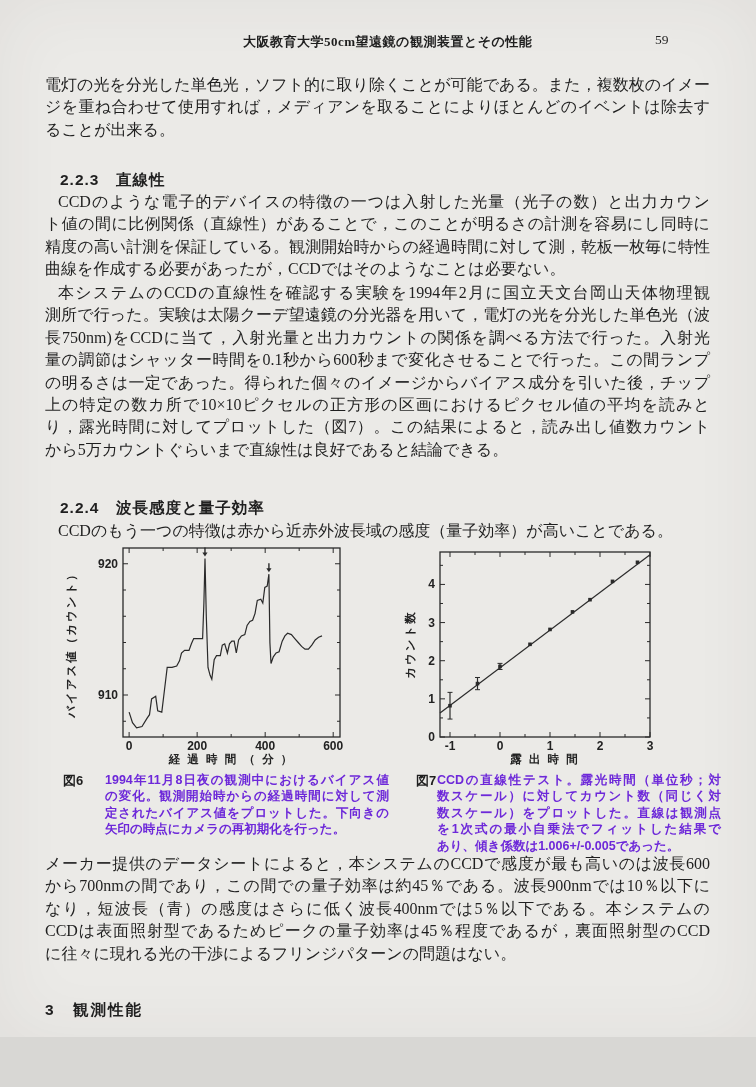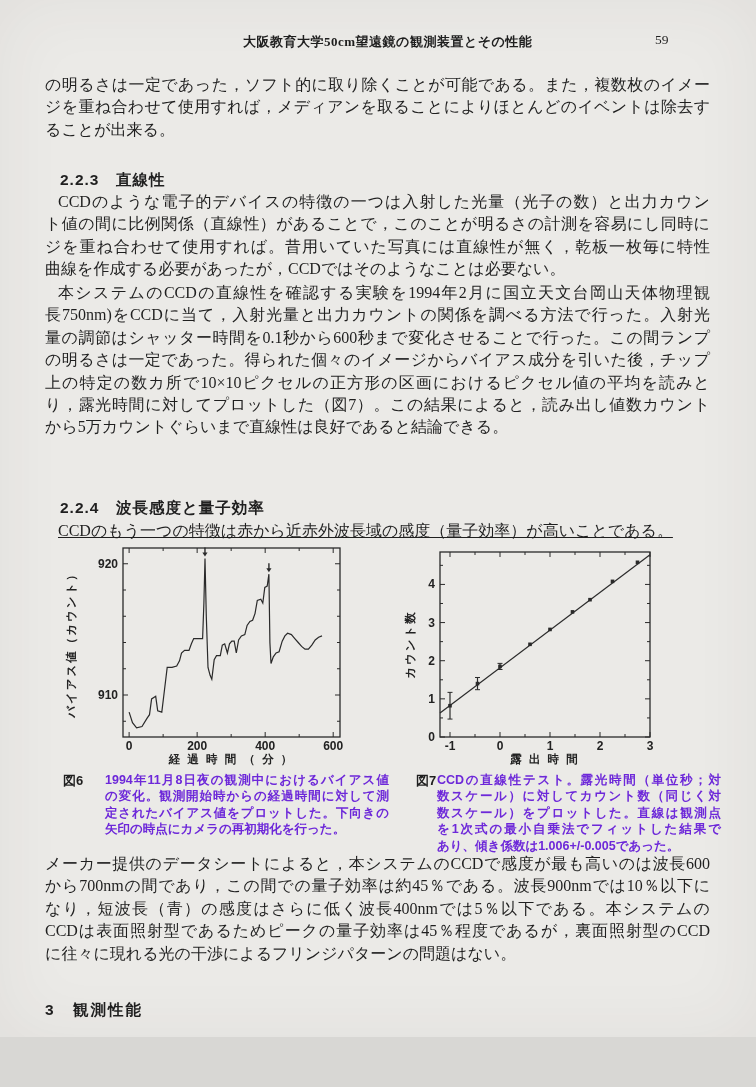--- a/index.html
+++ b/index.html
@@ -43,47 +43,48 @@
 </style>
 </head>
 <body>
 
 <div class="page">
 
   <div class="htitle">大阪教育大学50cm望遠鏡の観測装置とその性能</div>
   <div class="hpage">59</div>
 
   <div class="para" style="top:74px;">
-      <div class="ln">の明るさは一定であった，ソフト的に取り除くことが可能である。また，複数枚のイメー</div>
+      <div class="ln">電灯の光を分光した単色光，ソフト的に取り除くことが可能である。また，複数枚のイメー</div>
       <div class="ln">ジを重ね合わせて使用すれば，メディアンを取ることによりほとんどのイベントは除去す</div>
       <div class="ln">ることが出来る。</div>
     </div>
 
   <div class="h2" style="top:170px;">2.2.3　直線性</div>
 
   <div class="para pind" style="top:191px;">
       <div class="ln">CCDのような電子的デバイスの特徴の一つは入射した光量（光子の数）と出力カウン</div>
       <div class="ln">ト値の間に比例関係（直線性）があることで，このことが明るさの計測を容易にし同時に</div>
-      <div class="ln">ジを重ね合わせて使用すれば。昔用いていた写真には直線性が無く，乾板一枚毎に特性</div>
+      <div class="ln">精度の高い計測を保証している。観測開始時からの経過時間に対して測，乾板一枚毎に特性</div>
       <div class="ln">曲線を作成する必要があったが，CCDではそのようなことは必要ない。</div>
     </div>
 
   <div class="para pind" style="top:282px;">
       <div class="ln">本システムのCCDの直線性を確認する実験を1994年2月に国立天文台岡山天体物理観</div>
+      <div class="ln">測所で行った。実験は太陽クーデ望遠鏡の分光器を用いて，電灯の光を分光した単色光（波</div>
       <div class="ln">長750nm)をCCDに当て，入射光量と出力カウントの関係を調べる方法で行った。入射光</div>
       <div class="ln">量の調節はシャッター時間を0.1秒から600秒まで変化させることで行った。この間ランプ</div>
       <div class="ln">の明るさは一定であった。得られた個々のイメージからバイアス成分を引いた後，チップ</div>
       <div class="ln">上の特定の数カ所で10×10ピクセルの正方形の区画におけるピクセル値の平均を読みと</div>
       <div class="ln">り，露光時間に対してプロットした（図7）。この結果によると，読み出し値数カウント</div>
       <div class="ln">から5万カウントぐらいまで直線性は良好であると結論できる。</div>
     </div>
 
   <div class="h2" style="top:498px;">2.2.4　波長感度と量子効率</div>
 
-  <div class="para pind" style="top:520px;text-decoration:underline;">
+  <div class="para pind" style="top:520px;">
       <div class="ln">CCDのもう一つの特徴は赤から近赤外波長域の感度（量子効率）が高いことである。</div>
     </div>
 
   <svg class="chart" style="left:55px;top:545px;" width="312" height="232">
       <rect x="68" y="3" width="217" height="189" fill="none" stroke="#2a2a2a" stroke-width="1.3"></rect>
       <line x1="74.12225705329153" y1="192" x2="74.12225705329153" y2="187" stroke="#2a2a2a" stroke-width="1"></line>
       <line x1="74.12225705329153" y1="3" x2="74.12225705329153" y2="8" stroke="#2a2a2a" stroke-width="1"></line>
       <text x="74.12225705329153" y="205" text-anchor="middle" class="tk">0</text>
       <line x1="142.1473354231975" y1="192" x2="142.1473354231975" y2="187" stroke="#2a2a2a" stroke-width="1"></line>
       <line x1="142.1473354231975" y1="3" x2="142.1473354231975" y2="8" stroke="#2a2a2a" stroke-width="1"></line>

